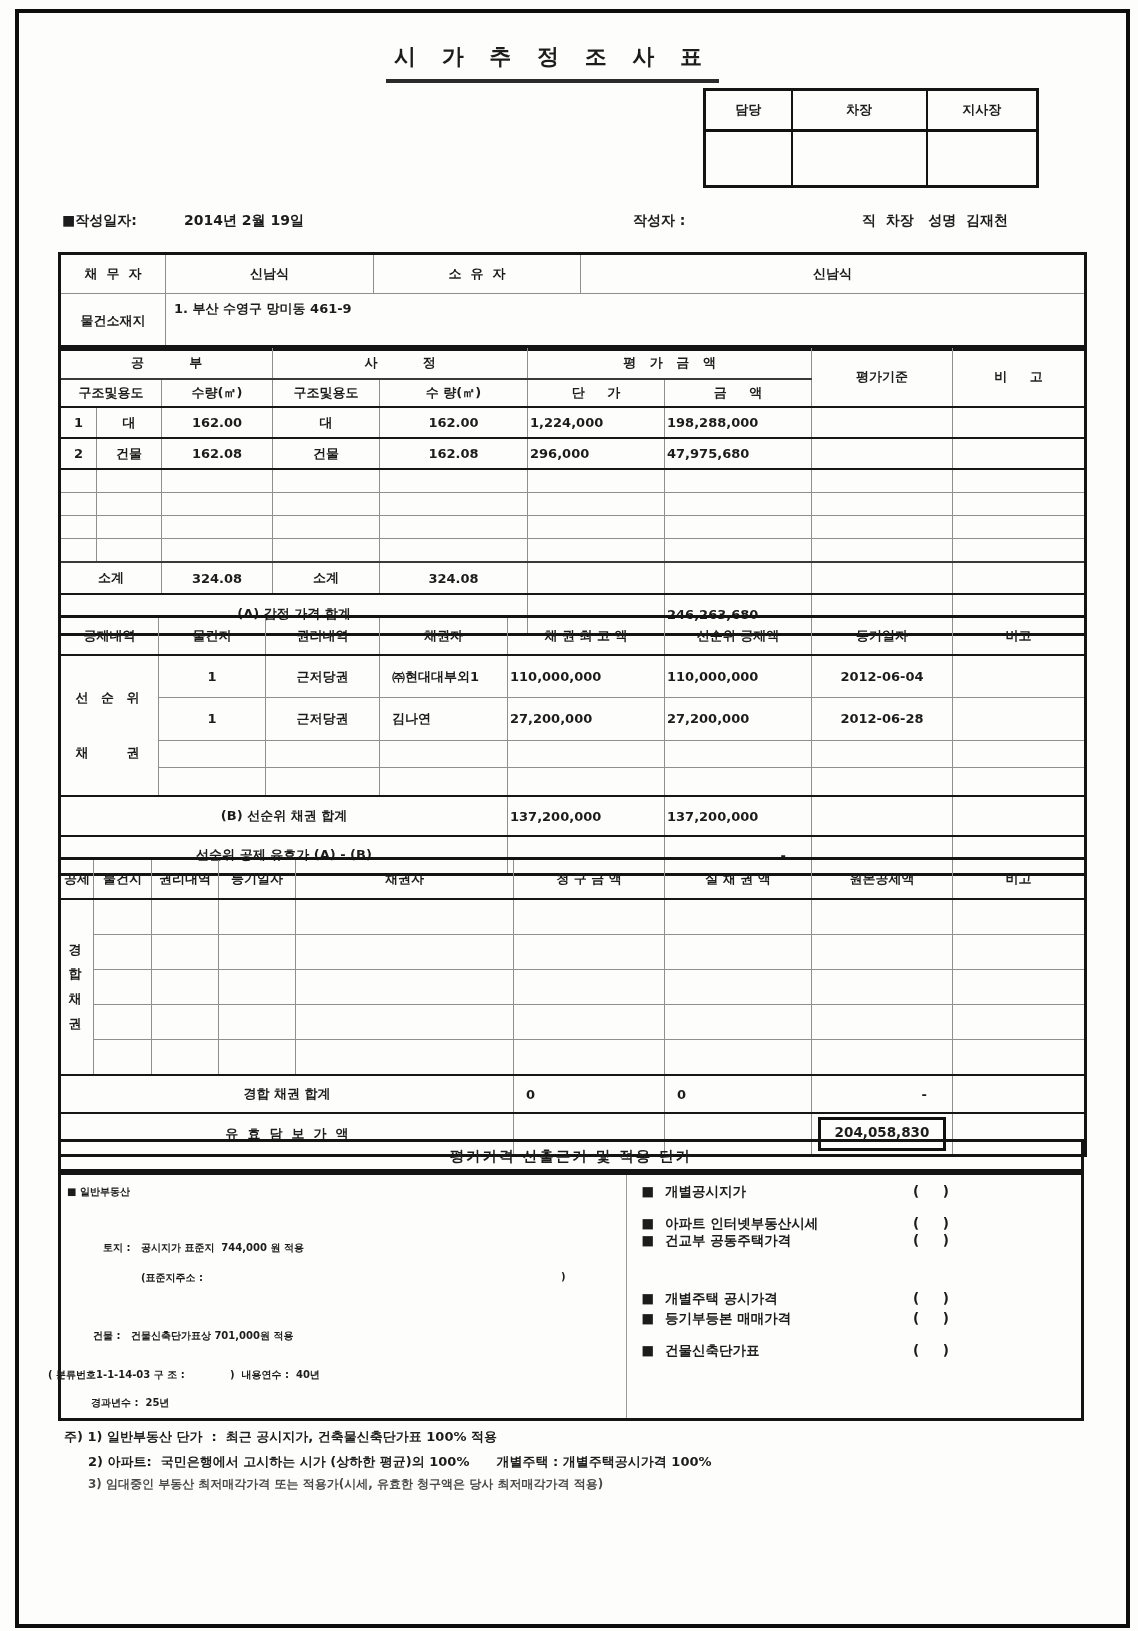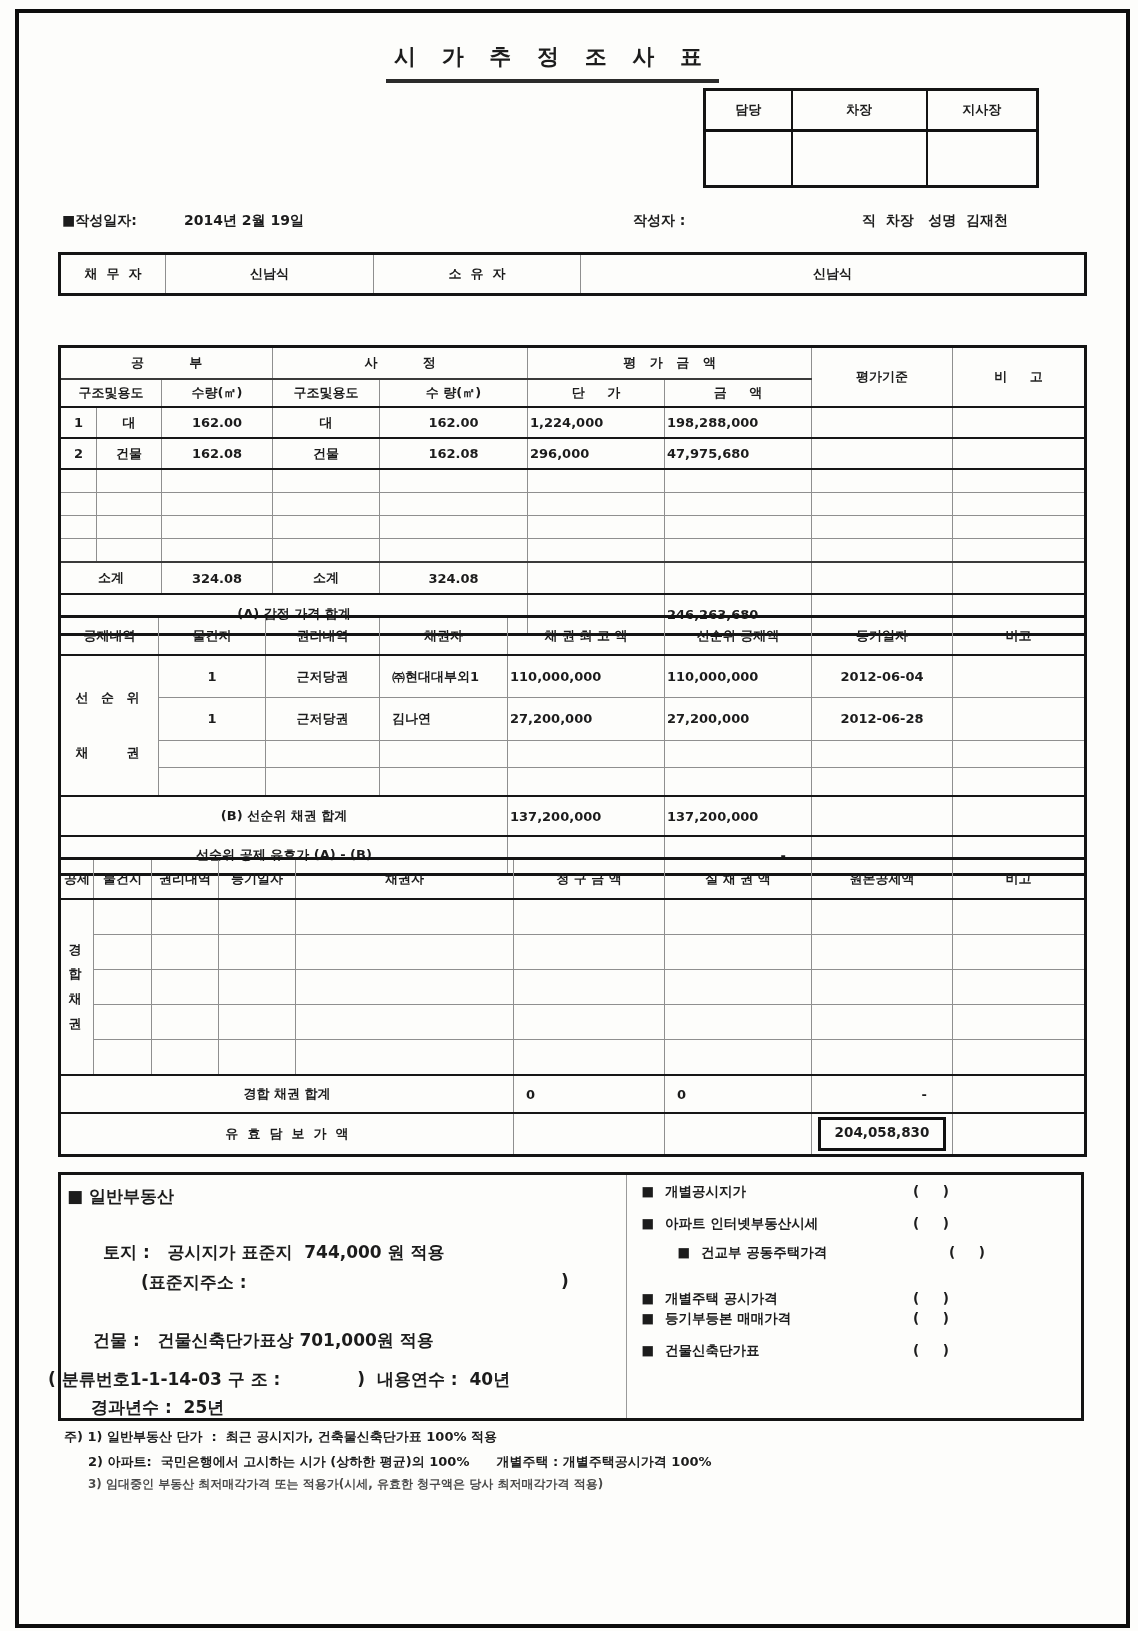--- a/index.html
+++ b/index.html
@@ -36,21 +36,21 @@
   
   .parties{left:58px;top:252px;width:1026px;}
   .appraisal{left:58px;top:345px;width:1026px;}
   .deduction{left:58px;top:615px;width:1026px;}
   .competing{left:58px;top:857px;width:1026px;}
   
   .basis-head{position:absolute;left:58px;top:1139px;width:1026px;height:33px;border:3px solid #141414;
               text-align:center;font-weight:700;font-size:14.5px;line-height:28px;letter-spacing:2px;box-sizing:border-box;}
   .basis-box{position:absolute;left:58px;top:1172px;width:1026px;height:249px;border:3px solid #141414;box-sizing:border-box;}
   .basis-div{position:absolute;left:565px;top:0;width:1px;height:100%;background:#9a9a9a;}
-  .bl{position:absolute;font-size:17px;font-weight:700;white-space:pre;}
+  .bl{position:absolute;font-size:10px;font-weight:700;white-space:pre;}
   .chk-pane{position:absolute;left:566px;top:0;width:457px;height:100%;}
   .chk-item{position:absolute;left:14px;width:430px;height:22px;font-size:13.5px;font-weight:700;}
   .chk-bullet{display:inline-block;width:14px;text-align:center;}
   .chk-label{margin-left:10px;}
   .chk-paren{position:absolute;left:272px;top:0;white-space:pre;}
   
   .note{position:absolute;font-size:13px;font-weight:700;white-space:pre;}
   .note-blur{filter:blur(0.7px);opacity:.8;font-size:12px;}
 </style>
 </head>
@@ -92,20 +92,24 @@
         <col style="width:208px">
         <col style="width:207px">
         <col style="width:505px">
       </colgroup>
     <tbody>
         <tr class="rh38">
       <td class="pre">채  무  자</td>
       <td>신남식</td>
       <td class="pre">소  유  자</td>
       <td>신남식</td>
+    </tr>
+    <tr class="rh48">
+      <td>물건소재지</td>
+      <td colspan="3" class="al" style="vertical-align:top;padding-top:6px;">1. 부산 수영구 망미동 461-9</td>
     </tr>
   </tbody>
     </table>
 
   <table class="appraisal">
     <colgroup>
       <col style="width:37px">
         <col style="width:65px">
         <col style="width:111px">
         <col style="width:107px">
@@ -386,35 +390,36 @@
       <td></td>
       <td></td>
       <td>
             <div class="sbox">204,058,830</div>
           </td>
       <td></td>
     </tr>
   </tbody>
     </table>
 
+  <div class="basis-head">평가가격 산출근거 및 적용 단가</div>
   <div class="basis-box">
     <div class="basis-div"></div>
 
     <div class="bl" style="left:6px;top:10px;"><span>■</span> <span>일반부동산</span></div>
     <div class="bl" style="left:42px;top:66px;">토지 :   공시지가 표준지  744,000 원 적용</div>
     <div class="bl" style="left:80px;top:96px;">(표준지주소 :</div>
     <div class="bl" style="left:500px;top:96px;">)</div>
     <div class="bl" style="left:32px;top:154px;">건물 :   건물신축단가표상 701,000원 적용</div>
     <div class="bl" style="left:-13px;top:193px;">( 분류번호1-1-14-03 구 조 :             )  내용연수 :  40년</div>
     <div class="bl" style="left:30px;top:221px;">경과년수 :  25년</div>
 
     <div class="chk-pane">
       <div class="chk-item" style="top:8px;"><span class="chk-bullet">■</span><span class="chk-label">개별공시지가</span><span class="chk-paren">(     )</span></div>
       <div class="chk-item" style="top:40px;"><span class="chk-bullet">■</span><span class="chk-label">아파트 인터넷부동산시세</span><span class="chk-paren">(     )</span></div>
-      <div class="chk-item" style="top:69px;margin-left:36px;"><span class="chk-bullet">■</span><span class="chk-label">건교부 공동주택가격</span><span class="chk-paren">(     )</span></div>
+      <div class="chk-item" style="top:57px;"><span class="chk-bullet">■</span><span class="chk-label">건교부 공동주택가격</span><span class="chk-paren">(     )</span></div>
       <div class="chk-item" style="top:115px;"><span class="chk-bullet">■</span><span class="chk-label">개별주택 공시가격</span><span class="chk-paren">(     )</span></div>
       <div class="chk-item" style="top:135px;"><span class="chk-bullet">■</span><span class="chk-label">등기부등본 매매가격</span><span class="chk-paren">(     )</span></div>
       <div class="chk-item" style="top:167px;"><span class="chk-bullet">■</span><span class="chk-label">건물신축단가표</span><span class="chk-paren">(     )</span></div>
     </div>
   </div>
 
   <div class="note" style="left:64px;top:1428px;text-align:center;">주) 1) 일반부동산 단가  :  최근 공시지가, 건축물신축단가표 100% 적용</div>
   <div class="note" style="left:88px;top:1453px;">2) 아파트:  국민은행에서 고시하는 시가 (상하한 평균)의 100%      개별주택 : 개별주택공시가격 100%</div>
   <div class="note note-blur" style="left:88px;top:1476px;">3) 임대중인 부동산 최저매각가격 또는 적용가(시세, 유효한 청구액은 당사 최저매각가격 적용)</div>
 </div>

